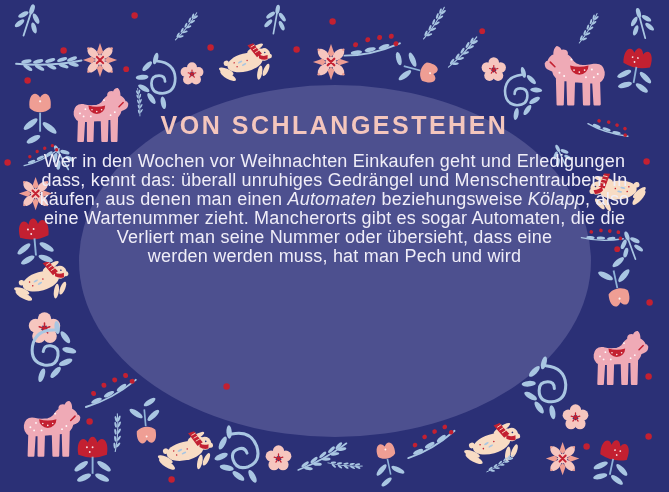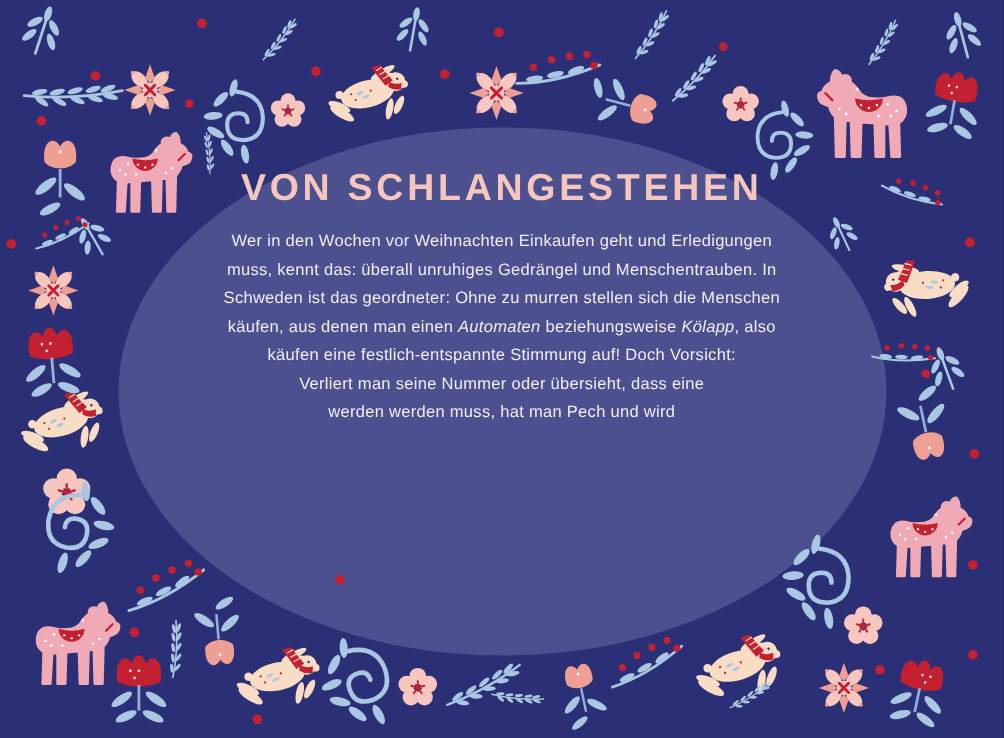--- a/index.html
+++ b/index.html
@@ -18,21 +18,21 @@
     color:var(--title,#f4c6bd);
     font-weight:700;
     font-size:25px;
     line-height:31px;
     letter-spacing:2.5px;
     font-family:"Liberation Sans",sans-serif;
   }
   .body-text{
     margin-top:11px;
     color:var(--text,#f0eef8);
-    font-size:11px;
+    font-size:18px;
     line-height:19px;
     letter-spacing:0.2px;
     font-weight:400;
   }
   .bline{white-space:nowrap;}
   .bline .it{font-style:italic;}
 </style>
 </head>
 <body>
 
@@ -295,22 +295,21 @@
         <use href="#sym-dot" transform="translate(645 373) scale(0.9) rotate(0 4 4)" width="8" height="8"></use>
       </g>
   </svg>
 
   <div class="text-layer">
     <div class="title">
       <div>VON SCHLANGESTEHEN</div>
     </div>
     <div class="body-text">
         <div class="bline"><span>Wer in den Wochen vor Weihnachten Einkaufen geht und Erledigungen</span></div>
-        <div class="bline"><span>muss, kennt das: überall unruhiges Gedrängel und Menschentrauben. In</span></div>
-        <div class="bline"><span>Schweden ist das geordneter: Ohne zu murren stellen sich die Menschen</span></div>
+        <div class="bline"><span>dass, kennt das: überall unruhiges Gedrängel und Menschentrauben. In</span></div>
         <div class="bline"><span>käufen, aus denen man einen </span><span class="it">Automaten</span><span> beziehungsweise </span><span class="it">Kölapp</span><span>, also</span></div>
-        <div class="bline"><span>käufen eine festlich-entspannte Stimmung auf! Doch Vorsicht:</span></div>
+        <div class="bline"><span>eine Wartenummer zieht. Mancherorts gibt es sogar Automaten, die die</span></div>
         <div class="bline"><span>Verliert man seine Nummer oder übersieht, dass eine</span></div>
         <div class="bline"><span>werden werden muss, hat man Pech und wird</span></div>
       </div>
   </div>
 
 </div>
 
 </body></html>

